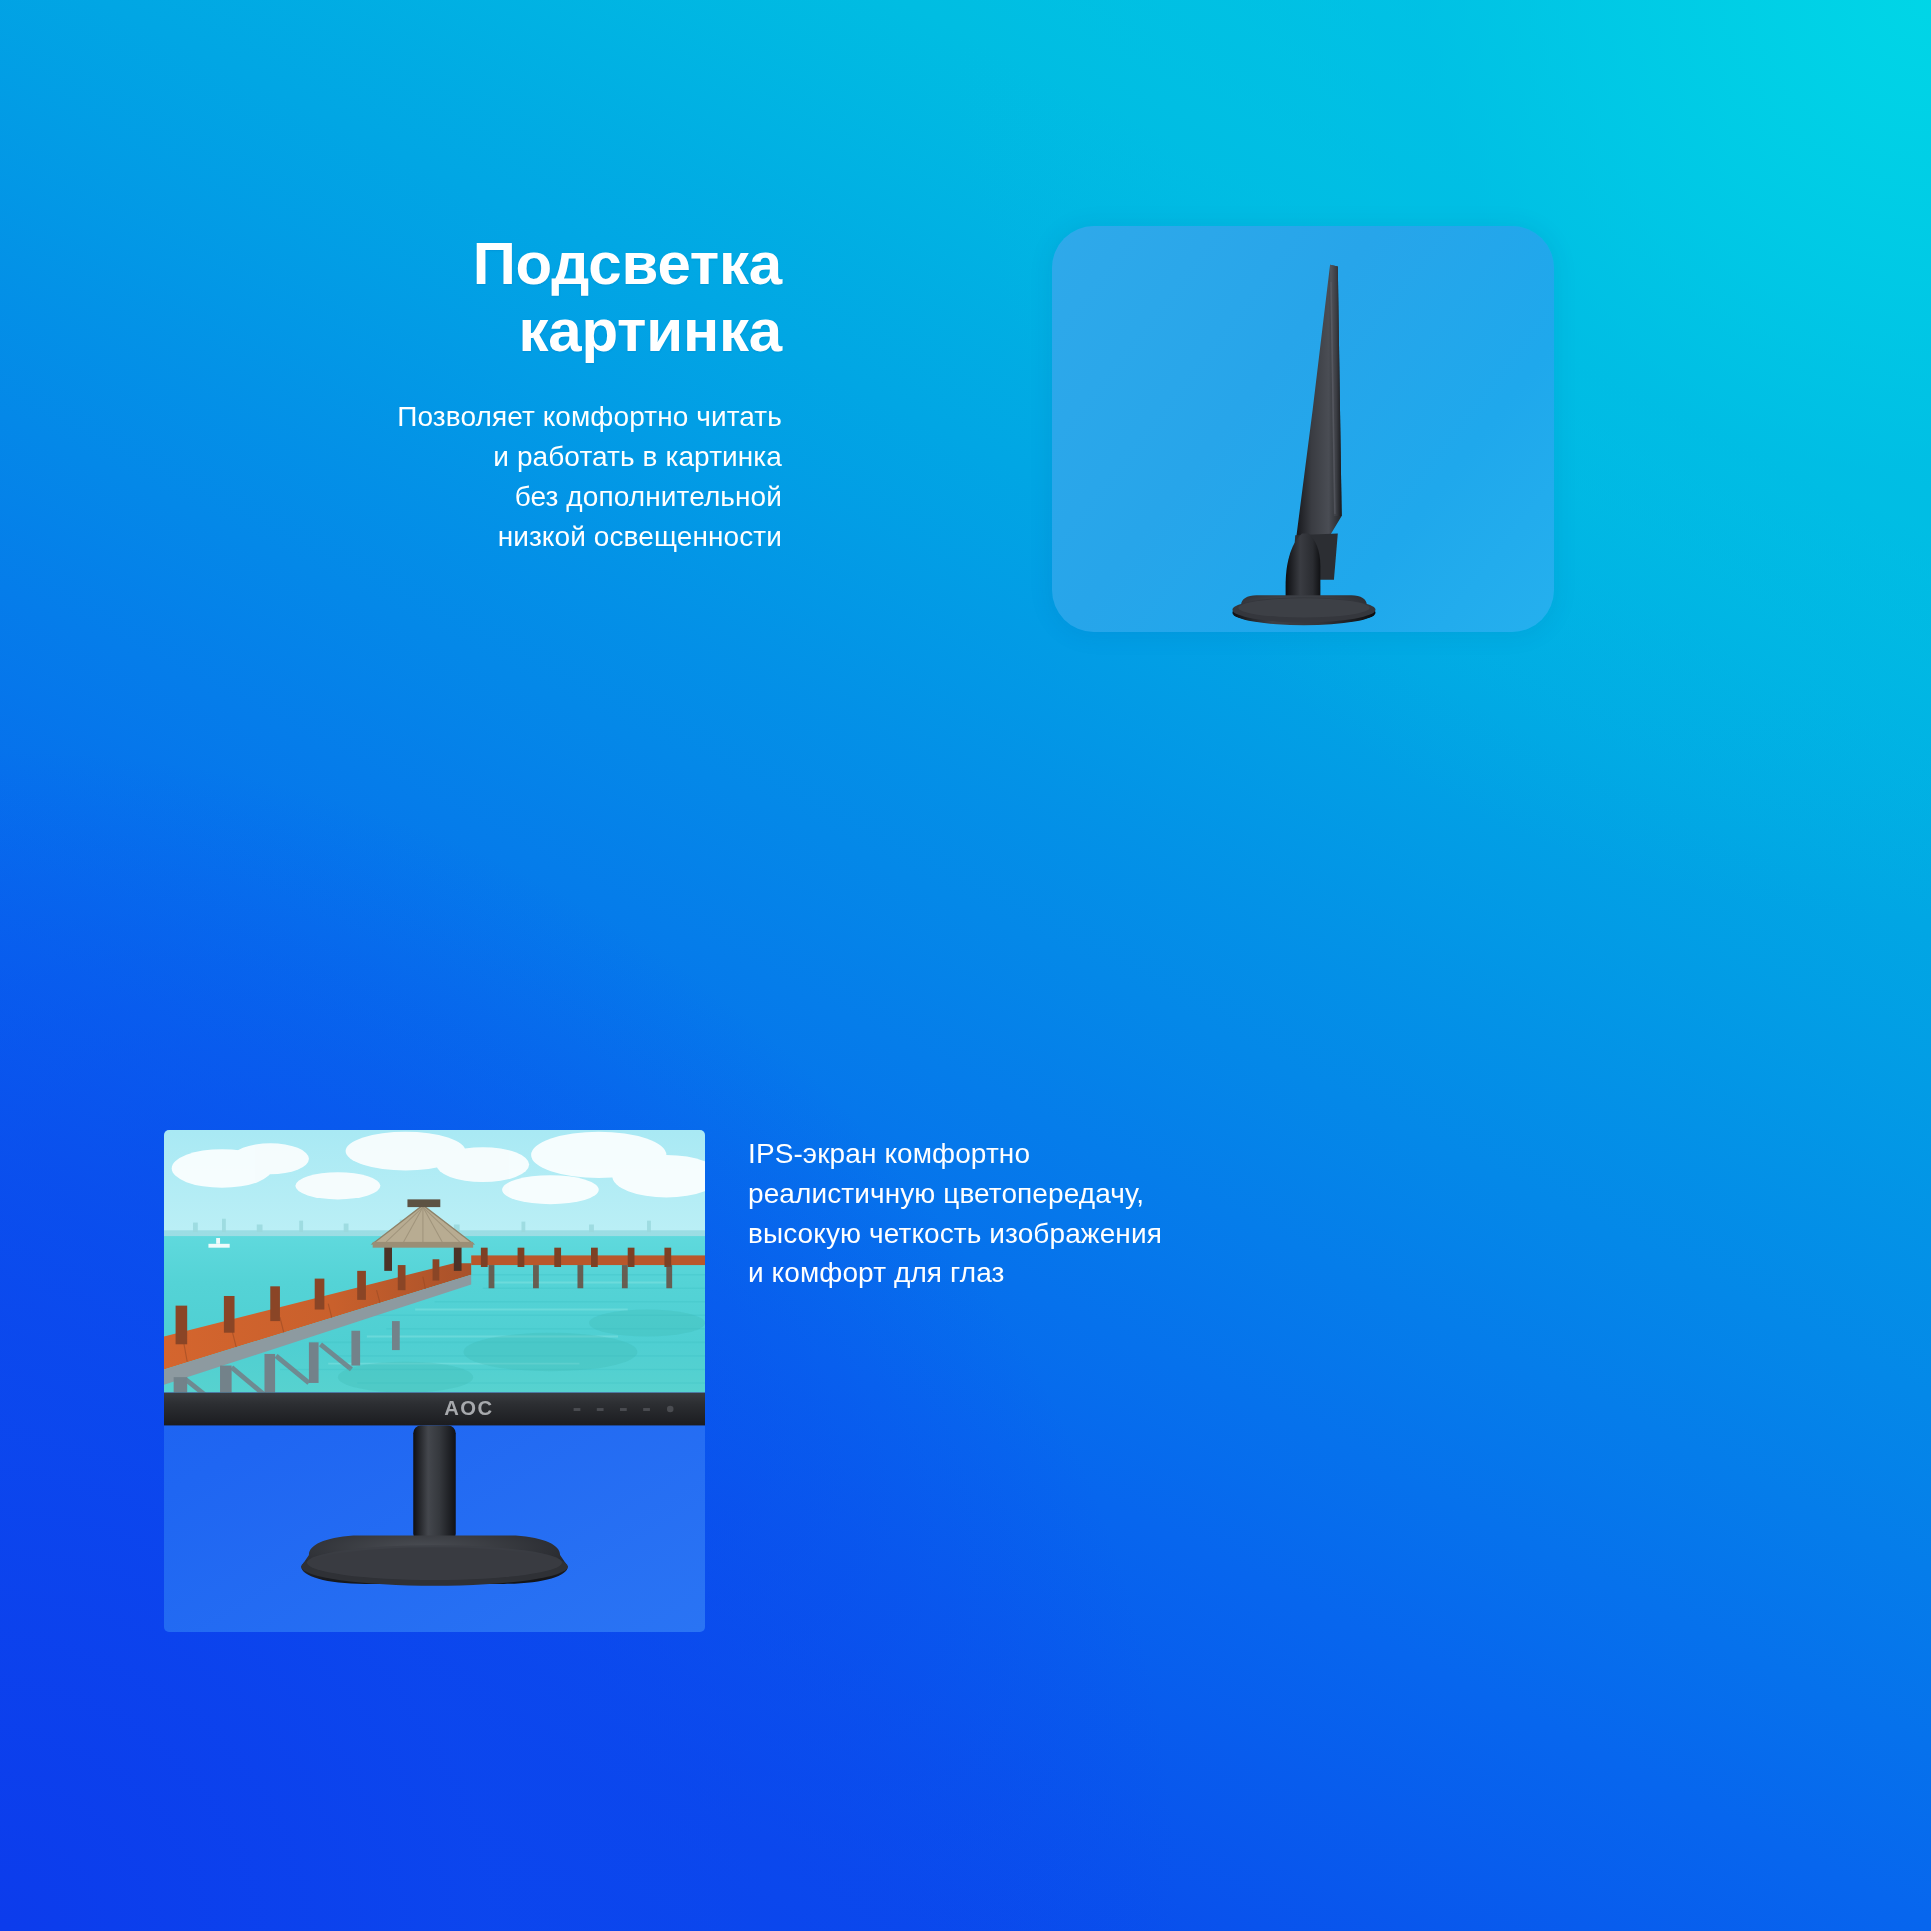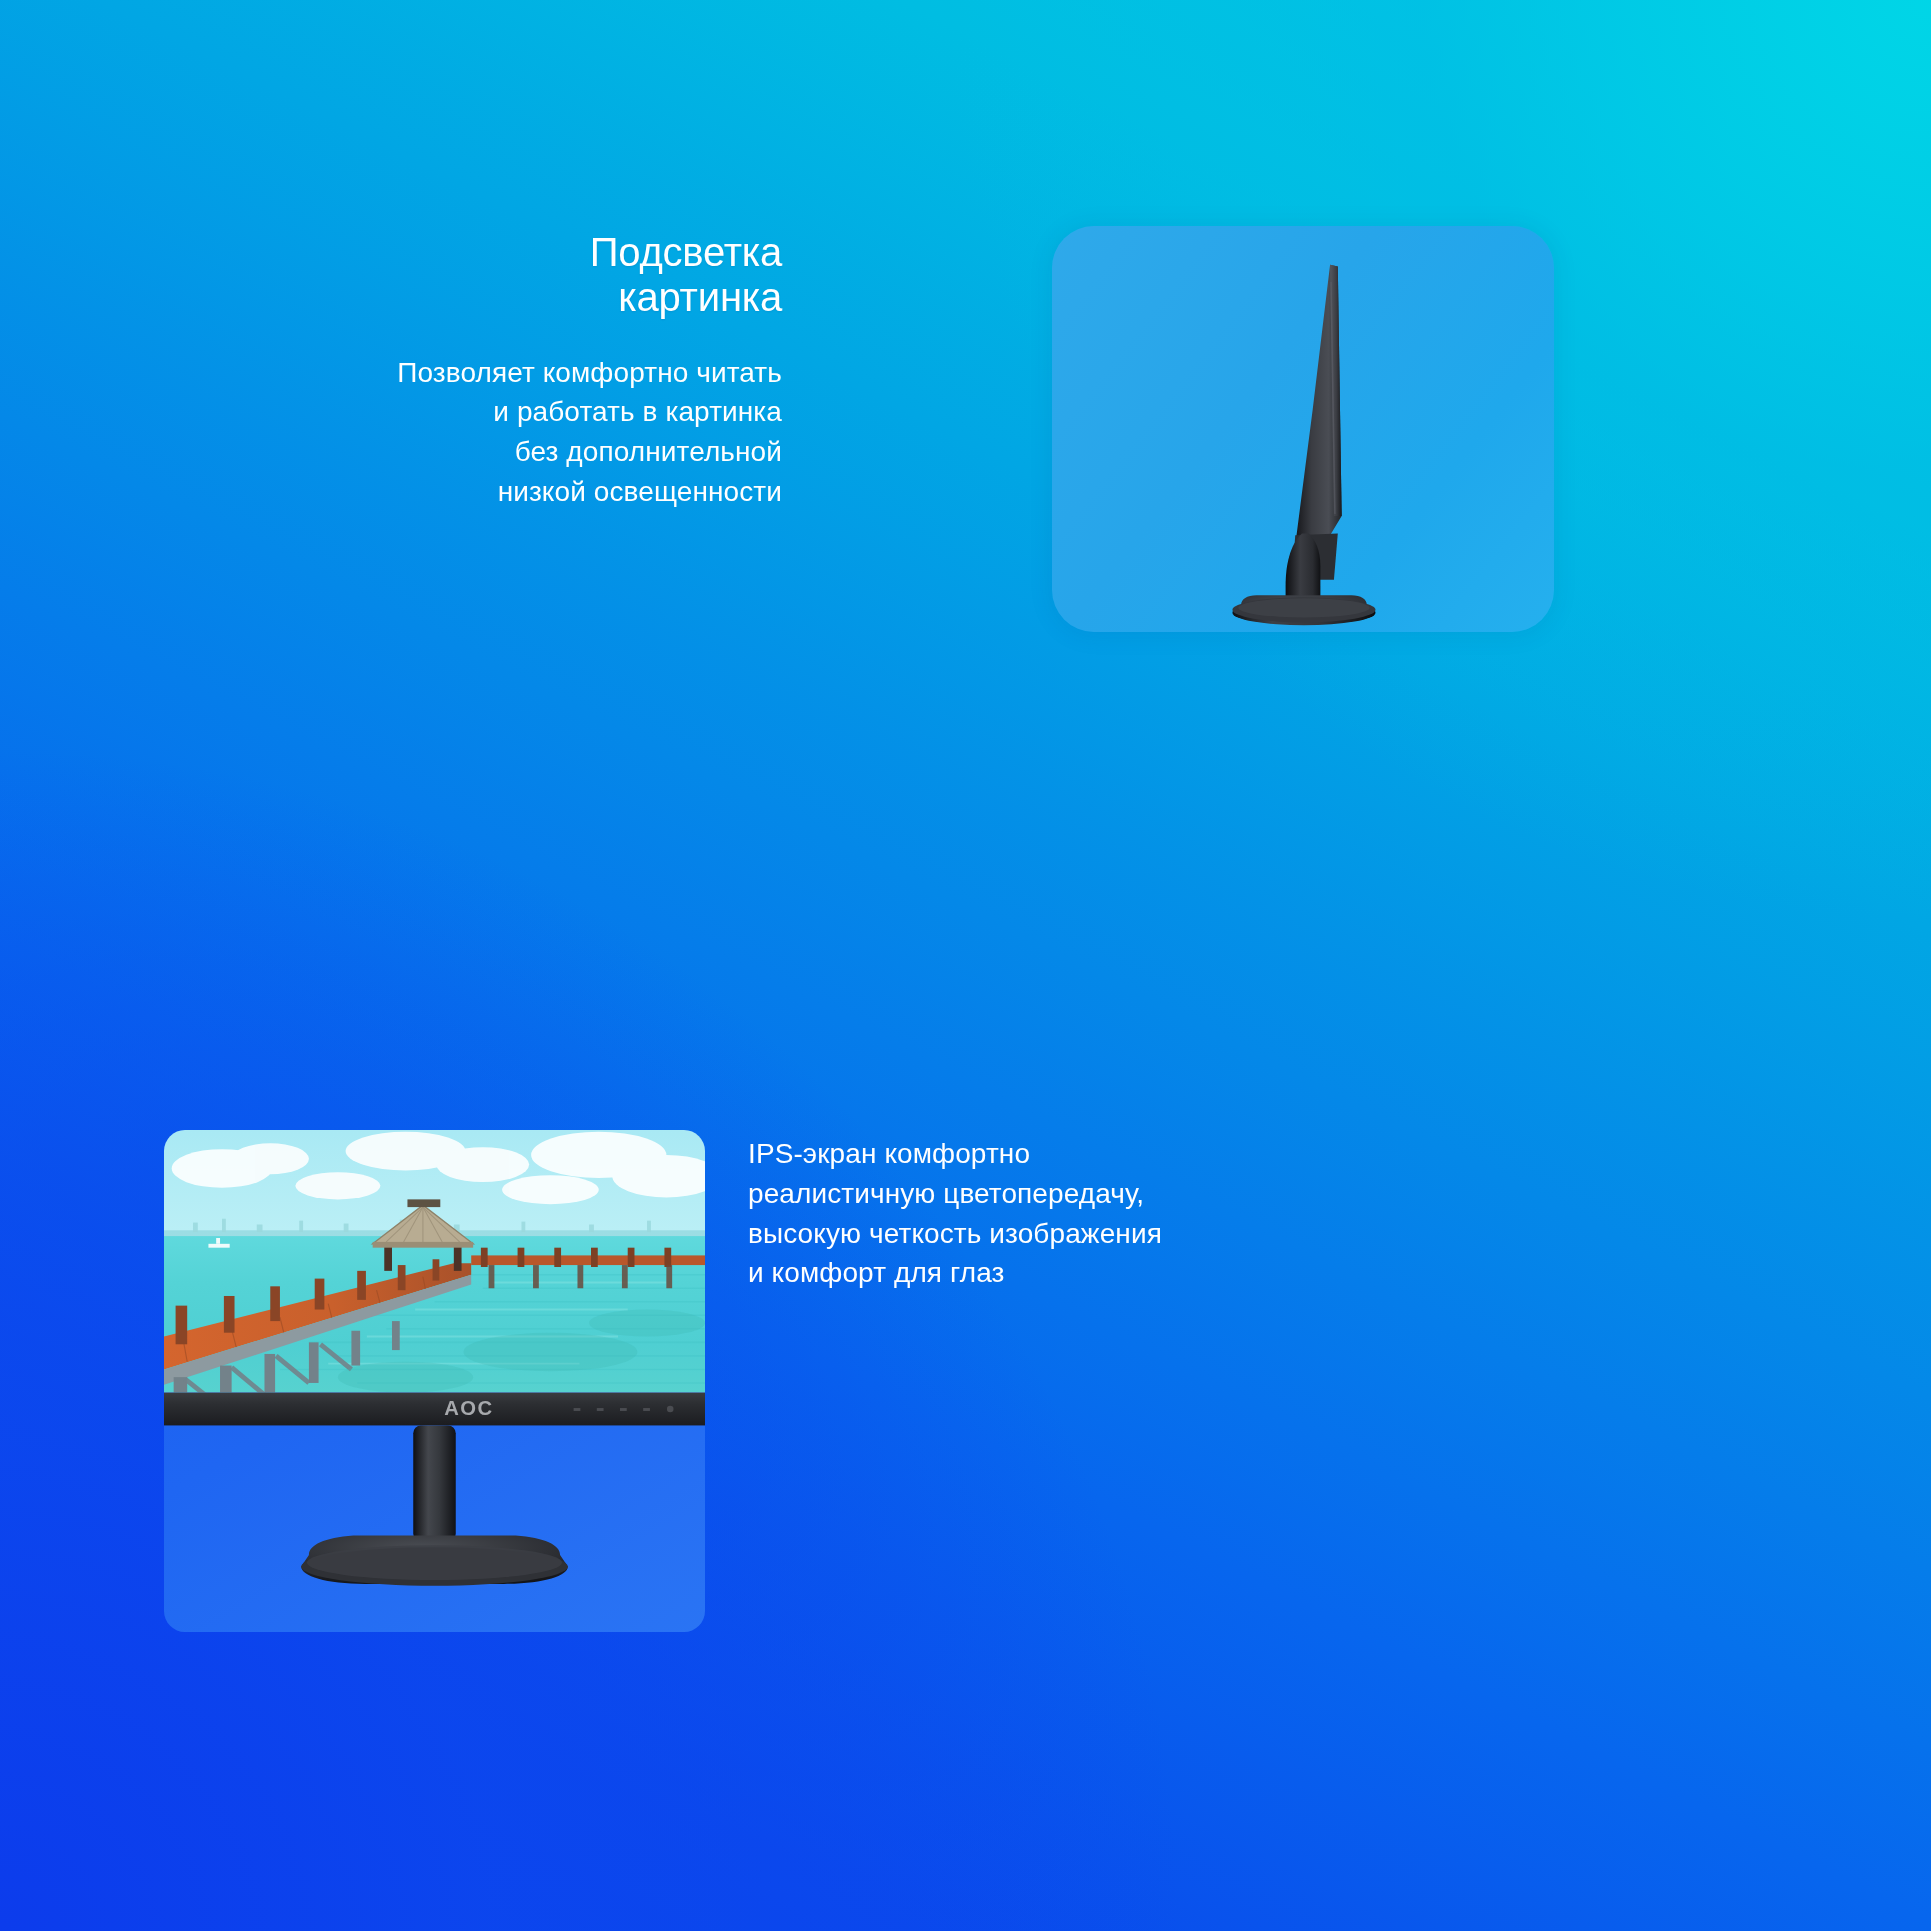--- a/index.html
+++ b/index.html
@@ -19,22 +19,22 @@
       linear-gradient(27deg, #0a3ceb 0%, #0a49ec 16%, #0766ee 34%, #0488e8 52%, #01a6e4 68%, #00bde2 82%, #00cde3 100%);
     overflow:hidden;
   }
 
   
   .panel { position:absolute; }
 
   .txt-block { position:absolute; color:#ffffff; }
 
   .headline {
-    font-weight:400;
-    font-size:40px;
+    font-weight:700;
+    font-size:60px;
     line-height:1.12;
     letter-spacing:-0.2px;
     text-shadow:0 1px 1.9px rgba(0,40,120,0.10);
   }
   .body-copy {
     font-weight:400;
     font-size:28px;
     line-height:1.42;
     letter-spacing:0.1px;
   }
@@ -50,21 +50,21 @@
     background:linear-gradient(128deg,#2fa9ea 0%,#27a5ea 40%,#1fa8ec 72%,#25b0ee 100%);
     box-shadow:0 1.9px 25px rgba(0,50,130,0.10);
     overflow:hidden;
   }
   #sec1-card svg { display:block; width:100%; height:100%; }
 
   
   #sec2-card {
     top:1130px; left:164px;
     width:541px; height:502px;
-    border-radius:21px;
+    border-radius:5px;
     background:linear-gradient(150deg,#1b5cf0 0%,#1f66f2 45%,#2a74f4 100%);
     overflow:hidden;
   }
   #sec2-card svg { display:block; width:100%; height:100%; }
 
   #sec2-text { top:1134px; left:748px; width:676px; text-align:left; }
   #sec2-text .headline { margin-bottom:35px; }
 
   .line { display:block; }
 </style>

